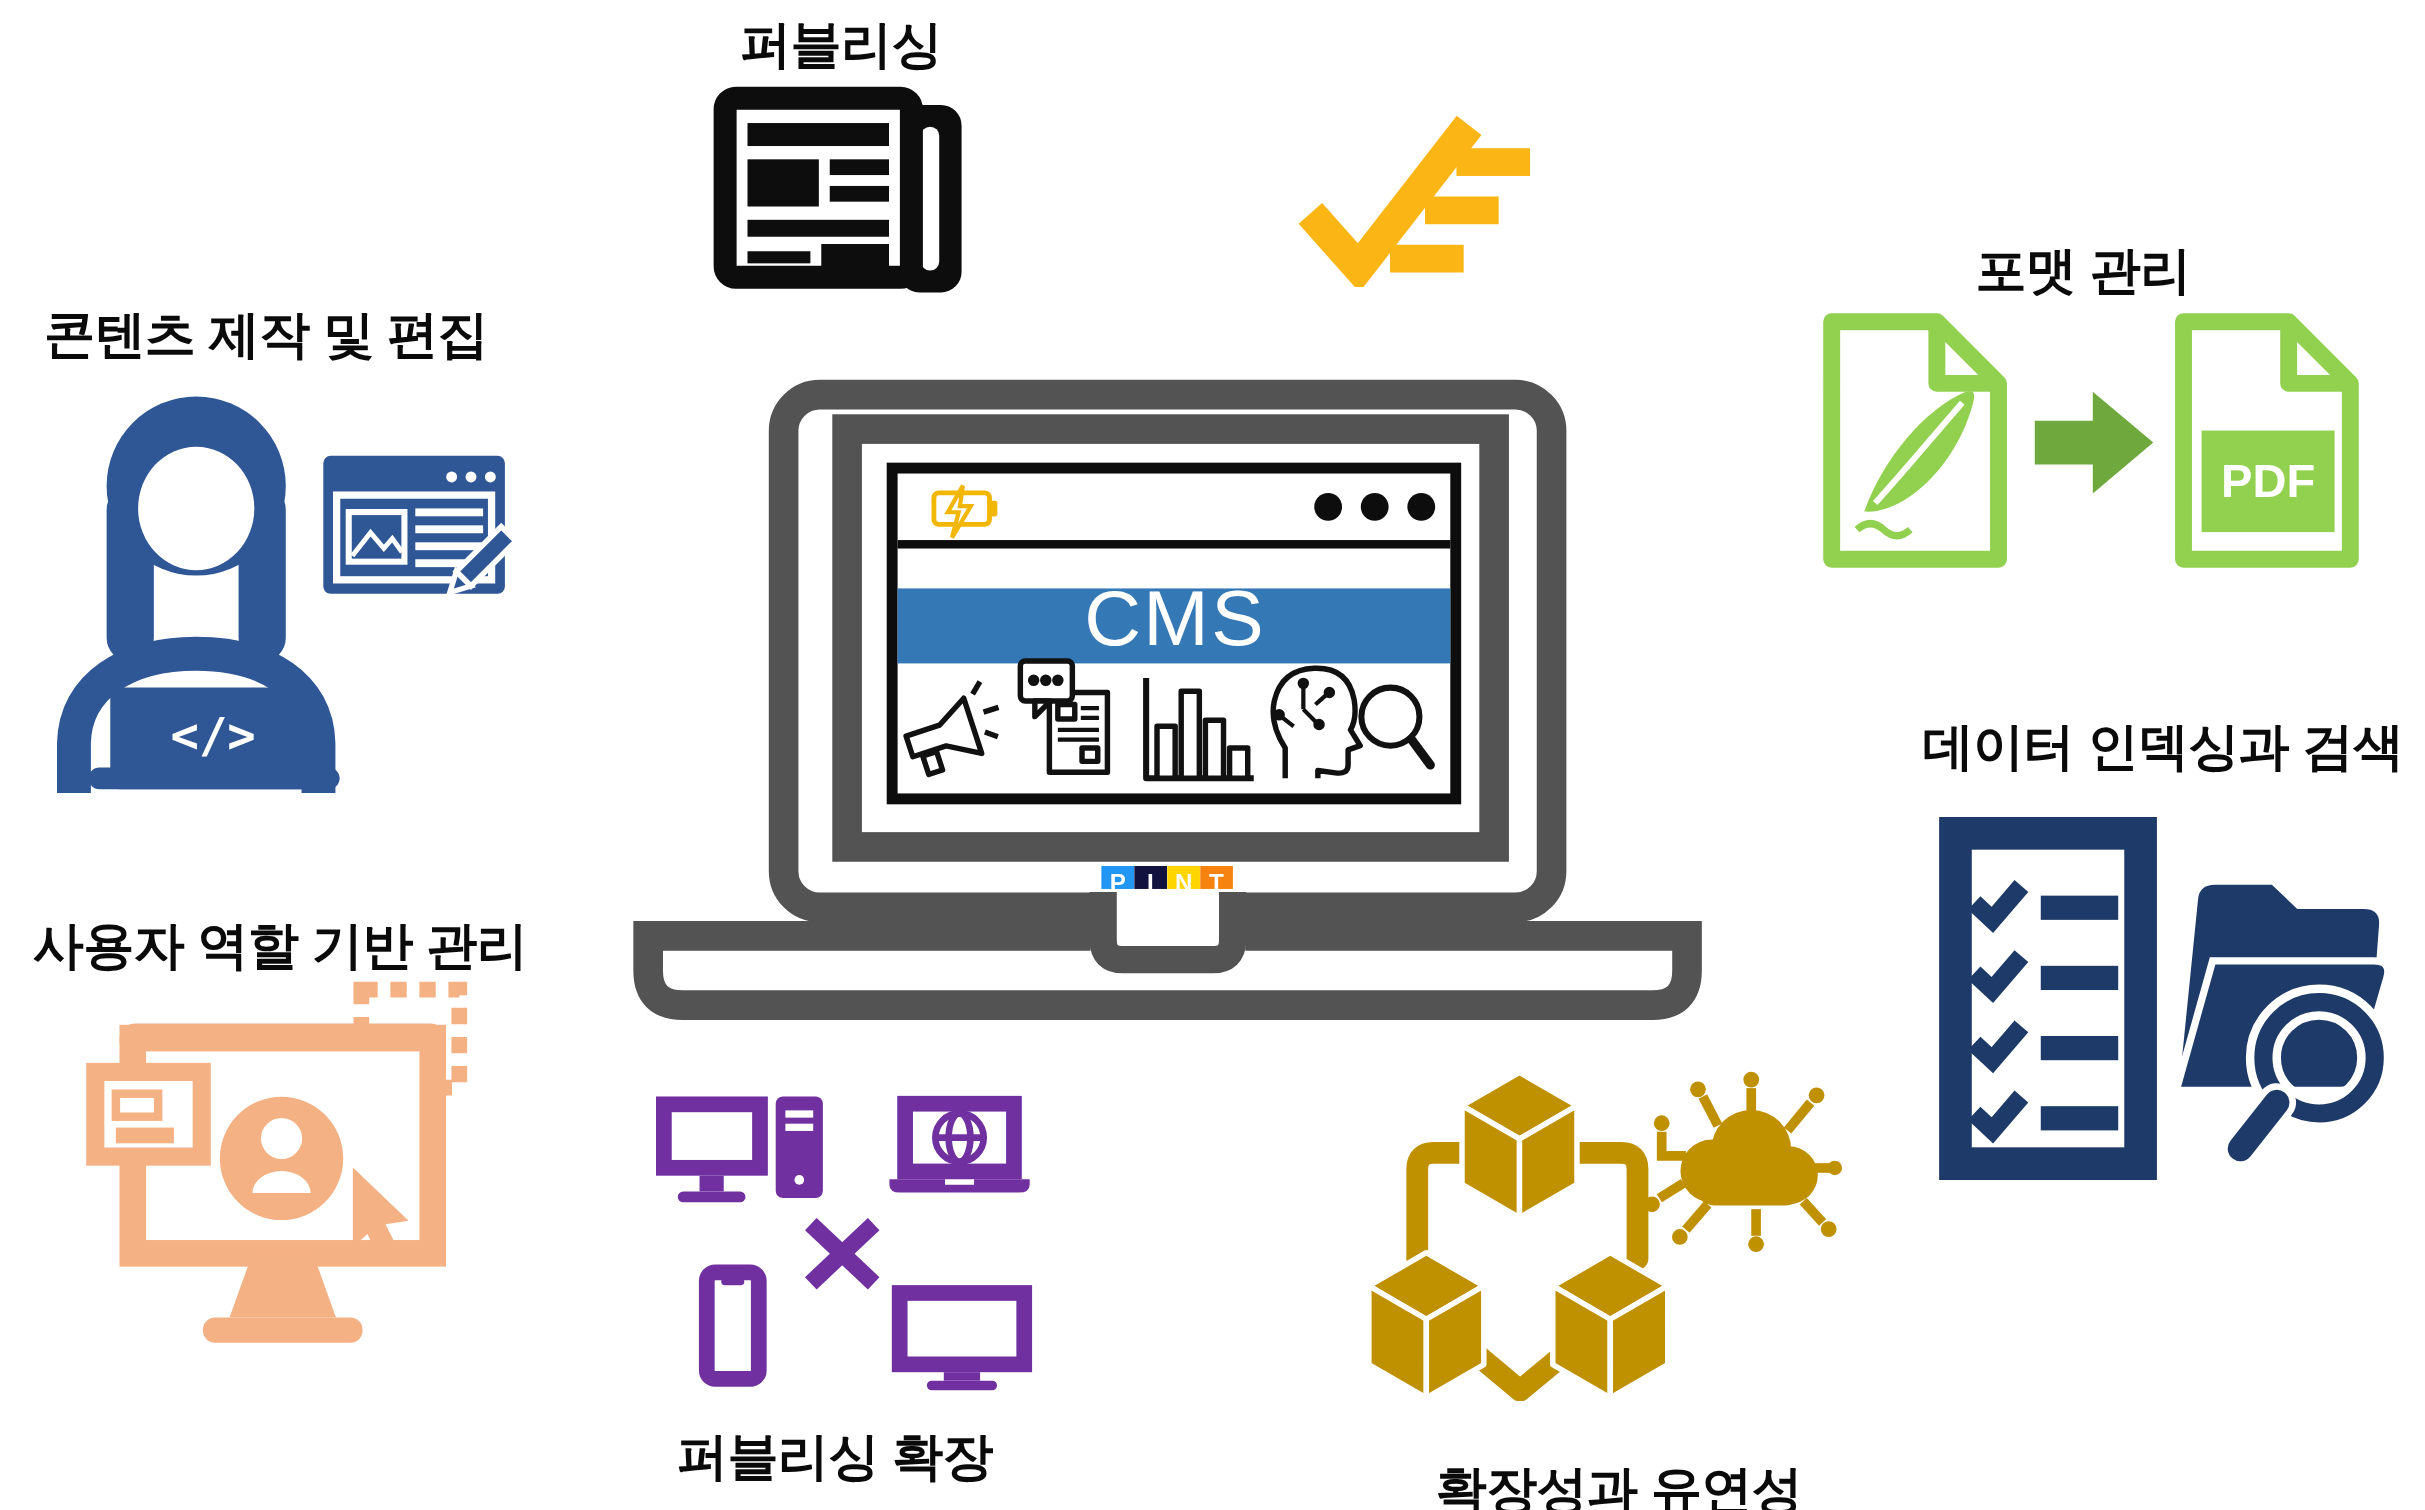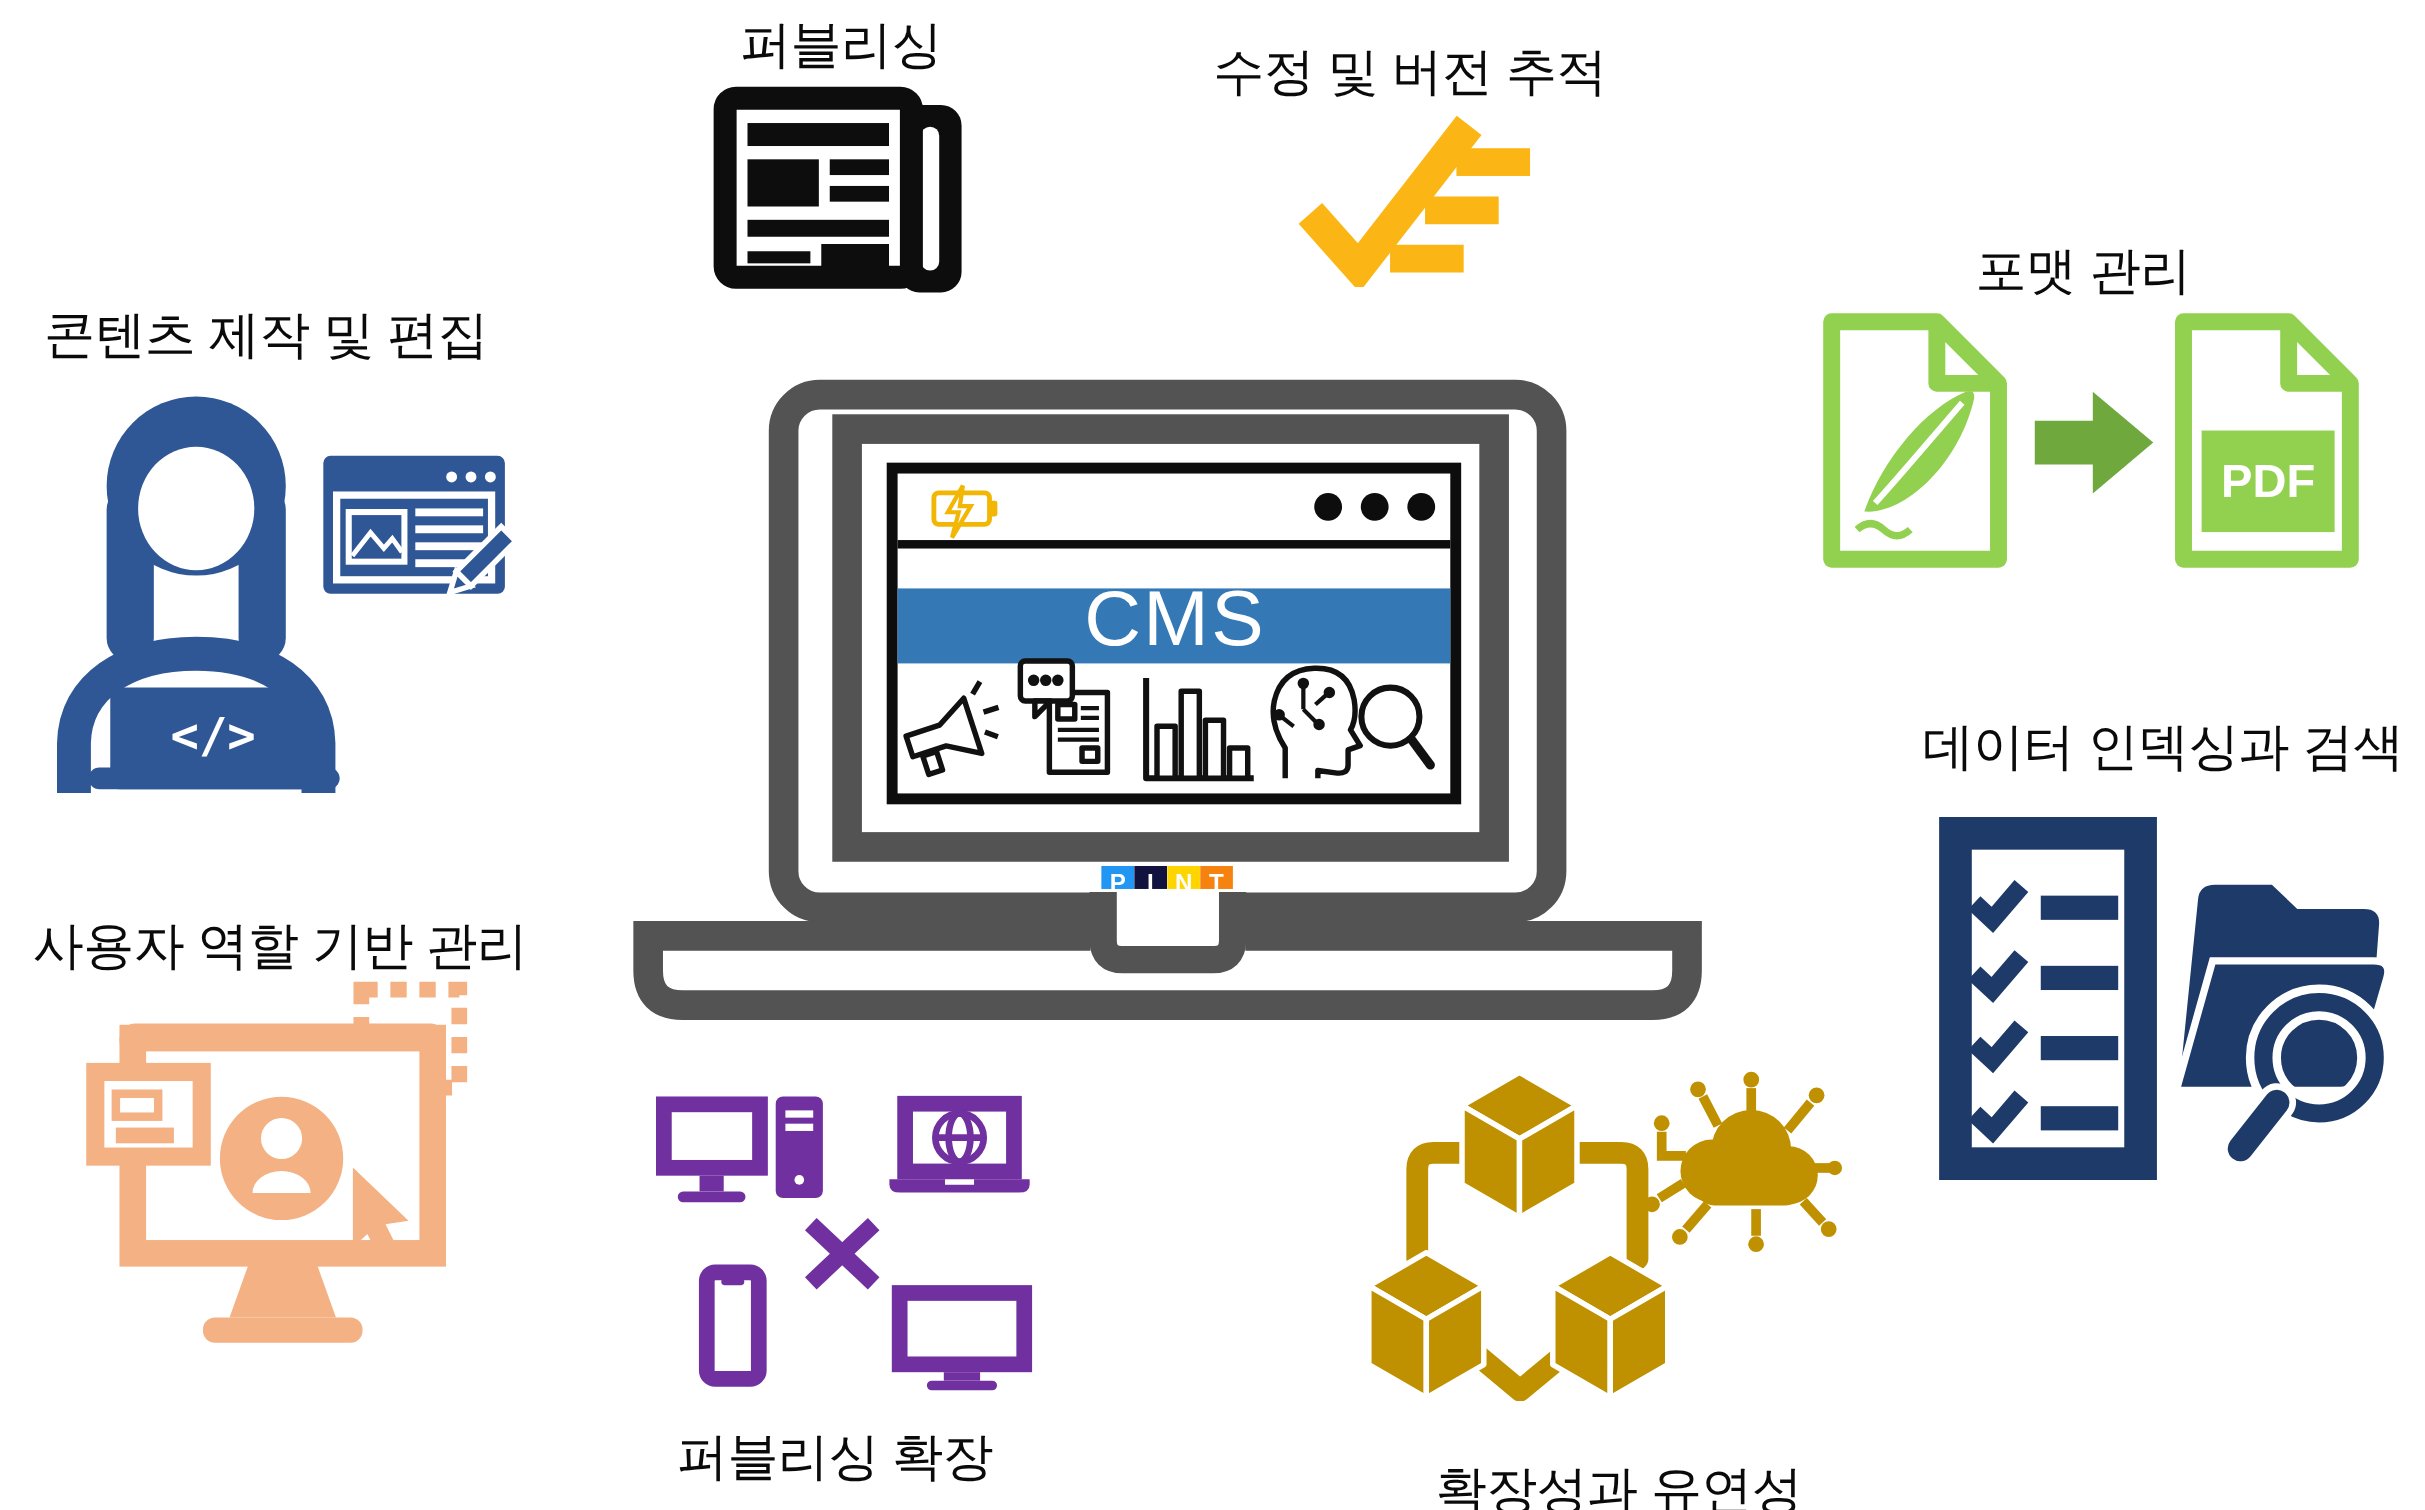--- a/index.html
+++ b/index.html
@@ -1,28 +1,27 @@
 <!DOCTYPE html>
 <html style="font-size:9.7px"><head>
 <meta charset="utf-8">
 <style>
   html,body{margin:0;padding:0;background:#fff;}
   #canvas{position:relative;width:2426px;height:1510px;background:#fff;overflow:hidden;
           font-family:"Liberation Sans",sans-serif;}
-  .label{position:absolute;transform:translateX(-50%);font-size:51px;font-weight:400;
+  .label{position:absolute;transform:translateX(-50%);font-size:51px;font-weight:700;
          color:#0a0a0a;white-space:nowrap;letter-spacing:-0.6px;}
   .icon{position:absolute;}
 </style>
 </head>
 <body>
 
 <div id="canvas">
 
   <div class="label" style="left:841px;top:11px">퍼블리싱</div>
-  <div class="label" style="left:1410px;top:38px">수정 및 버전 추적</div>
   <div class="label" style="left:266px;top:301px">콘텐츠 제작 및 편집</div>
   <div class="label" style="left:2083px;top:237px">포맷 관리</div>
   <div class="label" style="left:280px;top:912px">사용자 역할 기반 관리</div>
   <div class="label" style="left:2163px;top:713px">데이터 인덱싱과 검색</div>
   <div class="label" style="left:835px;top:1423px">퍼블리싱 확장</div>
   <div class="label" style="left:1619px;top:1456px">확장성과 유연성</div>
 
   <svg class="icon" style="left:710px;top:83px" width="254" height="221" viewBox="0 0 420 365">
     <rect x="312" y="36" width="104" height="310" rx="34" fill="#0d0d0d"></rect>
     <rect x="349" y="72" width="30" height="238" rx="15" fill="#fff"></rect>

